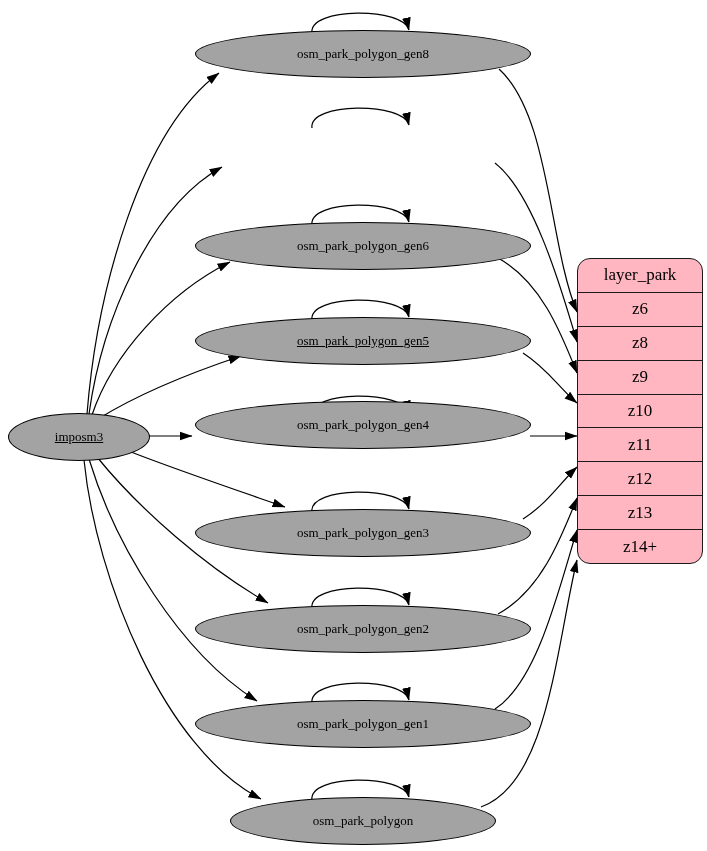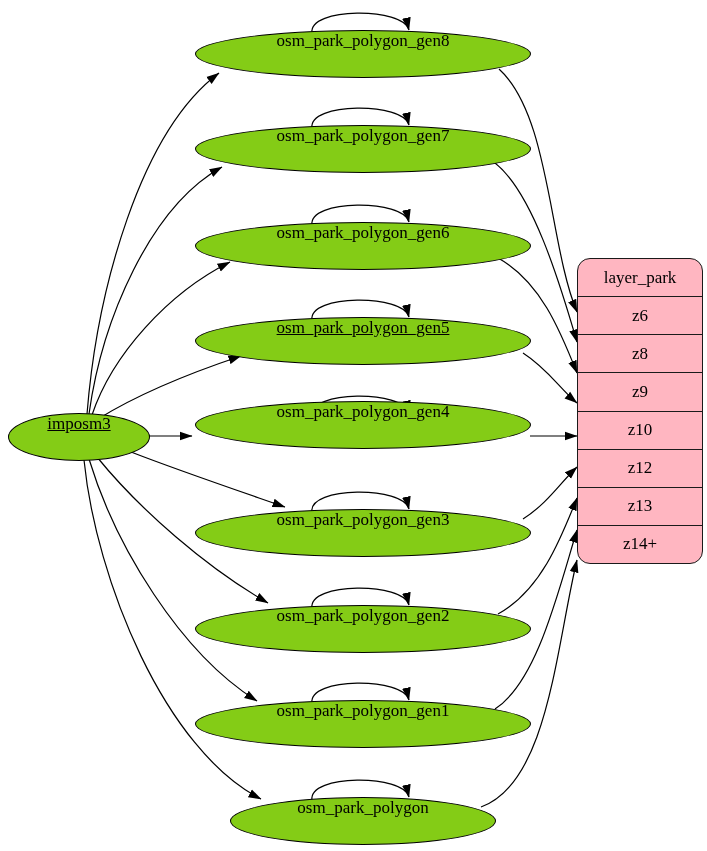--- a/index.html
+++ b/index.html
@@ -4,23 +4,23 @@
 <style>
   html,body{margin:0;padding:0;background:#fff;}
   .canvas{
     position:relative;width:707px;height:851px;background:#ffffff;
     font-family:"Liberation Serif","DejaVu Serif",serif;color:#000;
     overflow:hidden;
   }
   svg.edges{position:absolute;left:0;top:0;}
   svg.edges path{fill:none;stroke:#000;stroke-width:1.2px;}
   .node{
-    position:absolute;display:flex;align-items:flex-start;justify-content:center;
-    border:1.3px solid #000;border-radius:50%;background:#84cc16;
-    font-size:17px;white-space:nowrap;
+    position:absolute;display:flex;align-items:center;justify-content:center;
+    border:1.3px solid #000;border-radius:50%;background:#a3a3a3;
+    font-size:13px;white-space:nowrap;
   }
   .layer-table{
     position:absolute;left:577px;top:258px;width:126px;height:306px;
     border:1.4px solid #1a1a1a;border-radius:13px;background:#FFB6C1;
     display:flex;flex-direction:column;overflow:hidden;box-sizing:border-box;
   }
   .layer-row{
     flex:1;display:flex;align-items:center;justify-content:center;
     border-top:1.2px solid #1a1a1a;font-size:17px;
   }
@@ -69,23 +69,20 @@
     <path marker-end="url(#ah)" d="M 481,807 C 548,783 556,647 577,560"></path>
   </svg>
 
   <div class="node" style="left:8px;top:413px;width:140px;height:46px;text-decoration:underline;">
     <span>imposm3</span>
   </div>
 
   <div class="node" style="left:195px;top:30px;width:334px;height:46px;">
     <span>osm_park_polygon_gen8</span>
   </div>
-  <div class="node" style="left:195px;top:125px;width:334px;height:46px;">
-    <span>osm_park_polygon_gen7</span>
-  </div>
   <div class="node" style="left:195px;top:222px;width:334px;height:46px;">
     <span>osm_park_polygon_gen6</span>
   </div>
   <div class="node" style="left:195px;top:317px;width:334px;height:46px;text-decoration:underline;">
     <span>osm_park_polygon_gen5</span>
   </div>
   <div class="node" style="left:195px;top:401px;width:334px;height:46px;">
     <span>osm_park_polygon_gen4</span>
   </div>
   <div class="node" style="left:195px;top:509px;width:334px;height:46px;">
@@ -100,18 +97,19 @@
   <div class="node" style="left:230px;top:797px;width:264px;height:46px;">
     <span>osm_park_polygon</span>
   </div>
 
   <div class="layer-table" style="background: rgb(255, 182, 193);">
     <div class="layer-row header">layer_park</div>
     <div class="layer-row">z6</div>
     <div class="layer-row">z8</div>
     <div class="layer-row">z9</div>
     <div class="layer-row">z10</div>
+    <div class="layer-row">z11</div>
     <div class="layer-row">z12</div>
     <div class="layer-row">z13</div>
     <div class="layer-row">z14+</div>
   </div>
 
 </div>
 
 </body></html>

